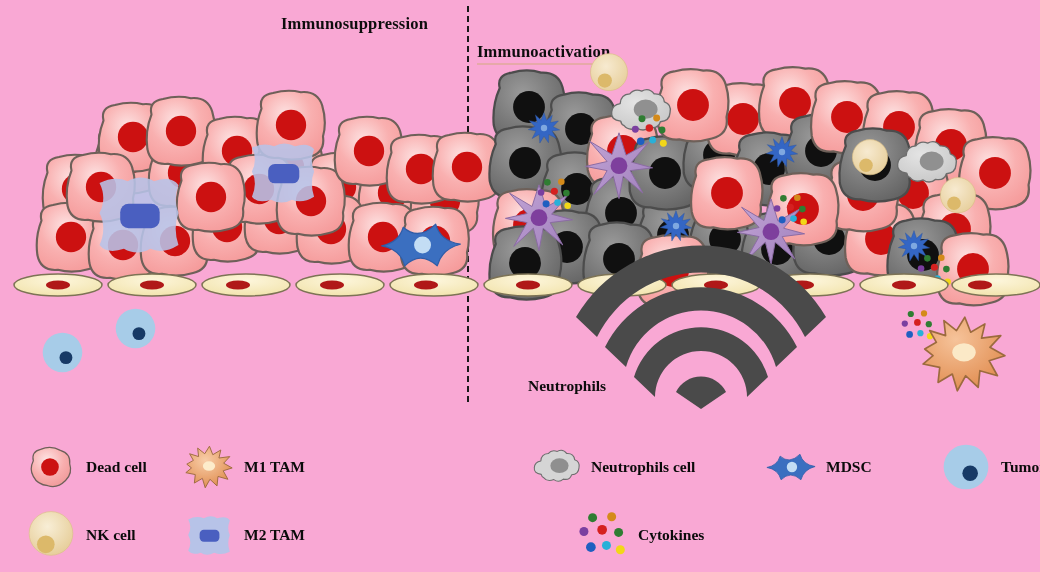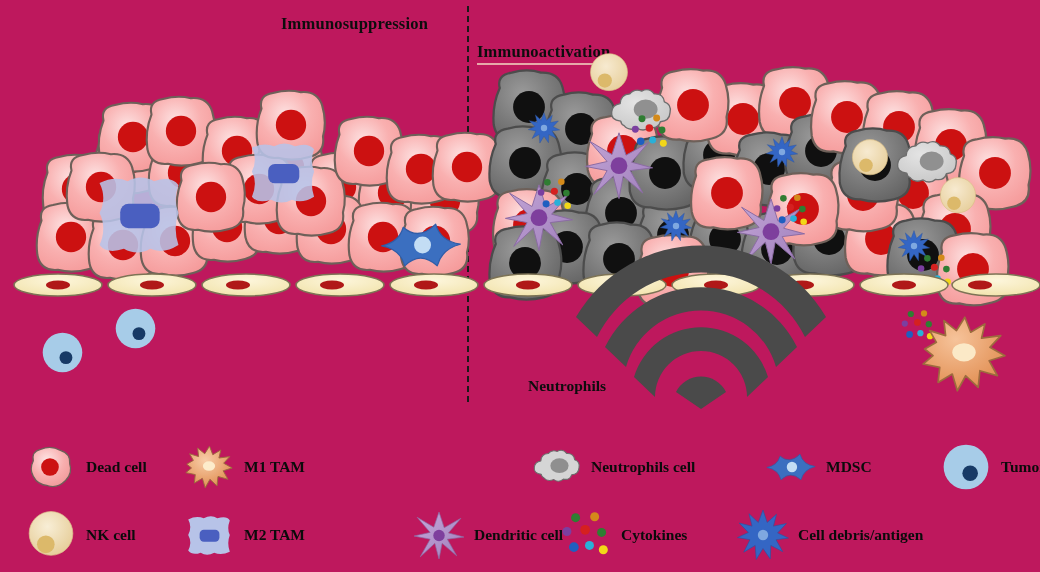--- a/index.html
+++ b/index.html
@@ -1,19 +1,19 @@
 <!DOCTYPE html>
 <html><head>
 <meta charset="utf-8">
 <title>Immunosuppression vs Immunoactivation Diagram</title>
 <style>
   html,body{margin:0;padding:0;background:#ffffff;}
   body{width:1040px;height:572px;overflow:hidden;
        font-family:"Liberation Serif", "DejaVu Serif", serif;}
-  #root{position:relative;width:1040px;height:572px;background:#be185d;}
+  #root{position:relative;width:1040px;height:572px;background:#f9a8d4;}
 
   .hdr-label{
     position:absolute;font-weight:bold;font-size:16.5px;color:#0d0d0d;
     letter-spacing:.2px;white-space:nowrap;
   }
   #label-suppress{left:281px;top:14px;}
   #label-activate{left:477px;top:14px;border-bottom:2px solid #e6a9a9;padding-bottom:1px;margin-top:28px;}
 
   #divider{position:absolute;left:467px;top:6px;width:0;height:396px;
            border-left:2px dashed #1a1a1a;}
@@ -434,54 +434,31 @@
       <div class="lg-item" style="left:183px;">
         <svg class="lg-icon" viewBox="0 0 100 100">
           <path d="M10 20 Q26 12 40 18 Q54 10 66 18 Q84 12 90 22 Q84 38 90 50
                    Q84 66 90 82 Q74 90 60 84 Q46 92 34 84 Q18 90 10 80
                    Q18 64 10 50 Q18 34 10 20 Z" fill="#b7c3e8"></path>
           <rect x="32" y="40" width="38" height="23" rx="8" fill="#4a5fc0"></rect>
         </svg>
         <span class="lg-text">M2 TAM</span>
       </div>
 
-      <div class="lg-item" style="left:413px;">
-        <svg class="lg-icon" viewBox="0 0 100 100">
-          <defs>
-              <linearGradient id="lgDen" x1="0" y1="0" x2="1" y2="1">
-            <stop offset="0%" stop-color="#c6a8da"></stop>
-                <stop offset="100%" stop-color="#a07fbd"></stop>
-              </linearGradient>
-            </defs>
-          <path d="M50 6 L60 36 L92 18 L68 46 L98 54 L66 58 L84 90 L56 66
-                   L50 96 L42 66 L14 92 L33 58 L2 52 L33 45 L8 16 L40 35 Z" fill="url(#lgDen)" stroke="#8a6ba3" stroke-width="1.3" stroke-linejoin="round"></path>
-          <circle cx="50" cy="51" r="11" fill="#7e3f9d"></circle>
-        </svg>
-        <span class="lg-text">Dendritic cell</span>
-      </div>
-
-      <div class="lg-item" style="left:560px;">
+
+      <div class="lg-item" style="left:577px;">
         <svg class="lg-icon" viewBox="0 0 60 60">
           <circle cx="18" cy="10" r="5.2" fill="#2f7d32"></circle>
           <circle cx="40" cy="9" r="5.2" fill="#d48a1a"></circle>
           <circle cx="8" cy="26" r="5.2" fill="#7b3fa0"></circle>
           <circle cx="29" cy="24" r="5.6" fill="#d52020"></circle>
           <circle cx="48" cy="27" r="5.2" fill="#2f7d32"></circle>
           <circle cx="16" cy="44" r="5.6" fill="#1f5fc0"></circle>
           <circle cx="34" cy="42" r="5.2" fill="#29b0d8"></circle>
           <circle cx="50" cy="47" r="5.2" fill="#f2d718"></circle>
         </svg>
         <span class="lg-text">Cytokines</span>
       </div>
 
-      <div class="lg-item" style="left:737px;">
-        <svg class="lg-icon" viewBox="0 0 100 100">
-          <path d="M50 2 L58 26 L76 10 L70 33 L95 28 L78 46 L99 56 L75 59
-                   L88 82 L65 70 L64 96 L50 76 L37 97 L35 70 L13 83 L25 59
-                   L1 55 L22 45 L4 27 L29 33 L23 9 L41 26 Z" fill="#3466c4" stroke="#2a539e" stroke-width="1.2" stroke-linejoin="round"></path>
-          <circle cx="50" cy="50" r="10" fill="#7fa8e0"></circle>
-        </svg>
-        <span class="lg-text">Cell debris/antigen</span>
-      </div>
     </div>
   </div>
 
 </div>
 
 </body></html>

